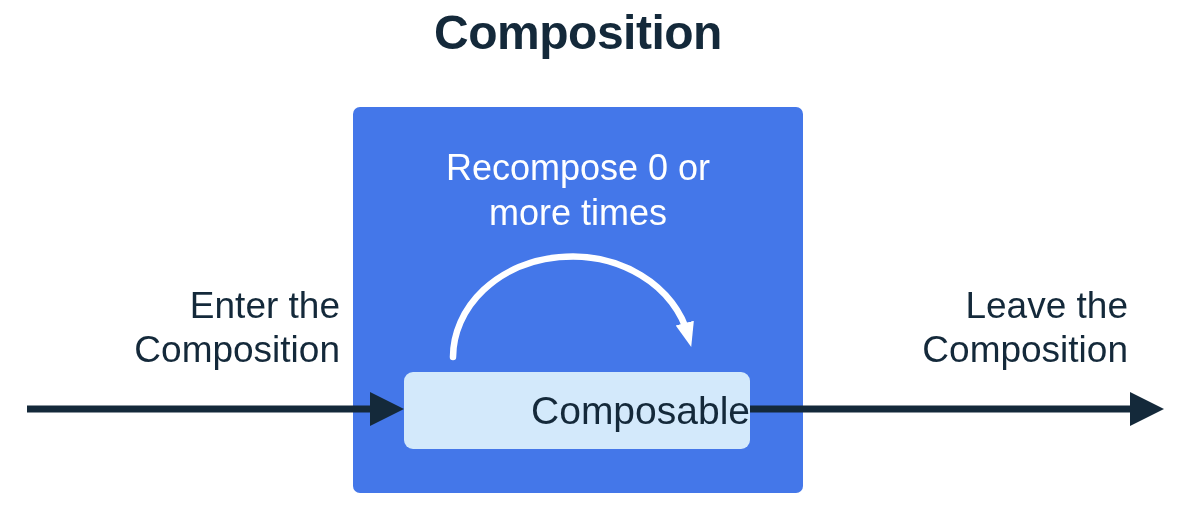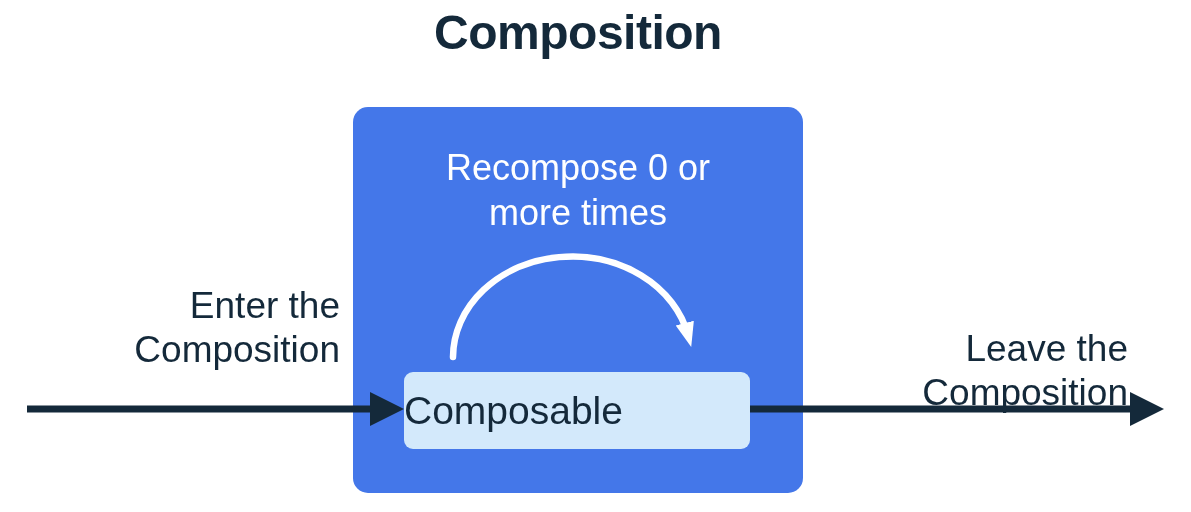--- a/index.html
+++ b/index.html
@@ -35,21 +35,21 @@
     white-space: pre-line;
   }
 
   .composition-box {
     position: absolute;
     left: 353px;
     top: 107px;
     width: 450px;
     height: 386px;
     background: var(--box-blue);
-    border-radius: 15px;
+    border-radius: 7px;
     z-index: 1;
   }
 
   .recompose-label {
     position: absolute;
     left: 0;
     top: 38px;
     width: 100%;
     text-align: center;
     font-size: 36px;
@@ -86,38 +86,38 @@
     position: absolute;
     left: 404px;
     top: 372px;
     width: 346px;
     height: 77px;
     background: var(--composable-blue);
     border-radius: 9px;
     z-index: 3;
     display: flex;
     align-items: center;
-    justify-content: flex-start;
+    justify-content: flex-end;
     font-size: 39px;
     color: var(--text-navy);
   }
 
   .side-label {
     position: absolute;
     top: 284px;
     width: 320px;
     text-align: right;
     font-size: 37px;
     line-height: 44px;
     color: var(--text-navy);
     white-space: pre-line;
     z-index: 4;
   }
   .side-label.left  { left: 20px;  }
-  .side-label.right { left: 808px; margin-top: 43px; }
+  .side-label.right { left: 808px; }
 </style>
 </head>
 <body>
 
 <div class="canvas">
 
   <div class="title">Composition</div>
 
   <div class="composition-box">
     <div class="recompose-label">Recompose 0 or

